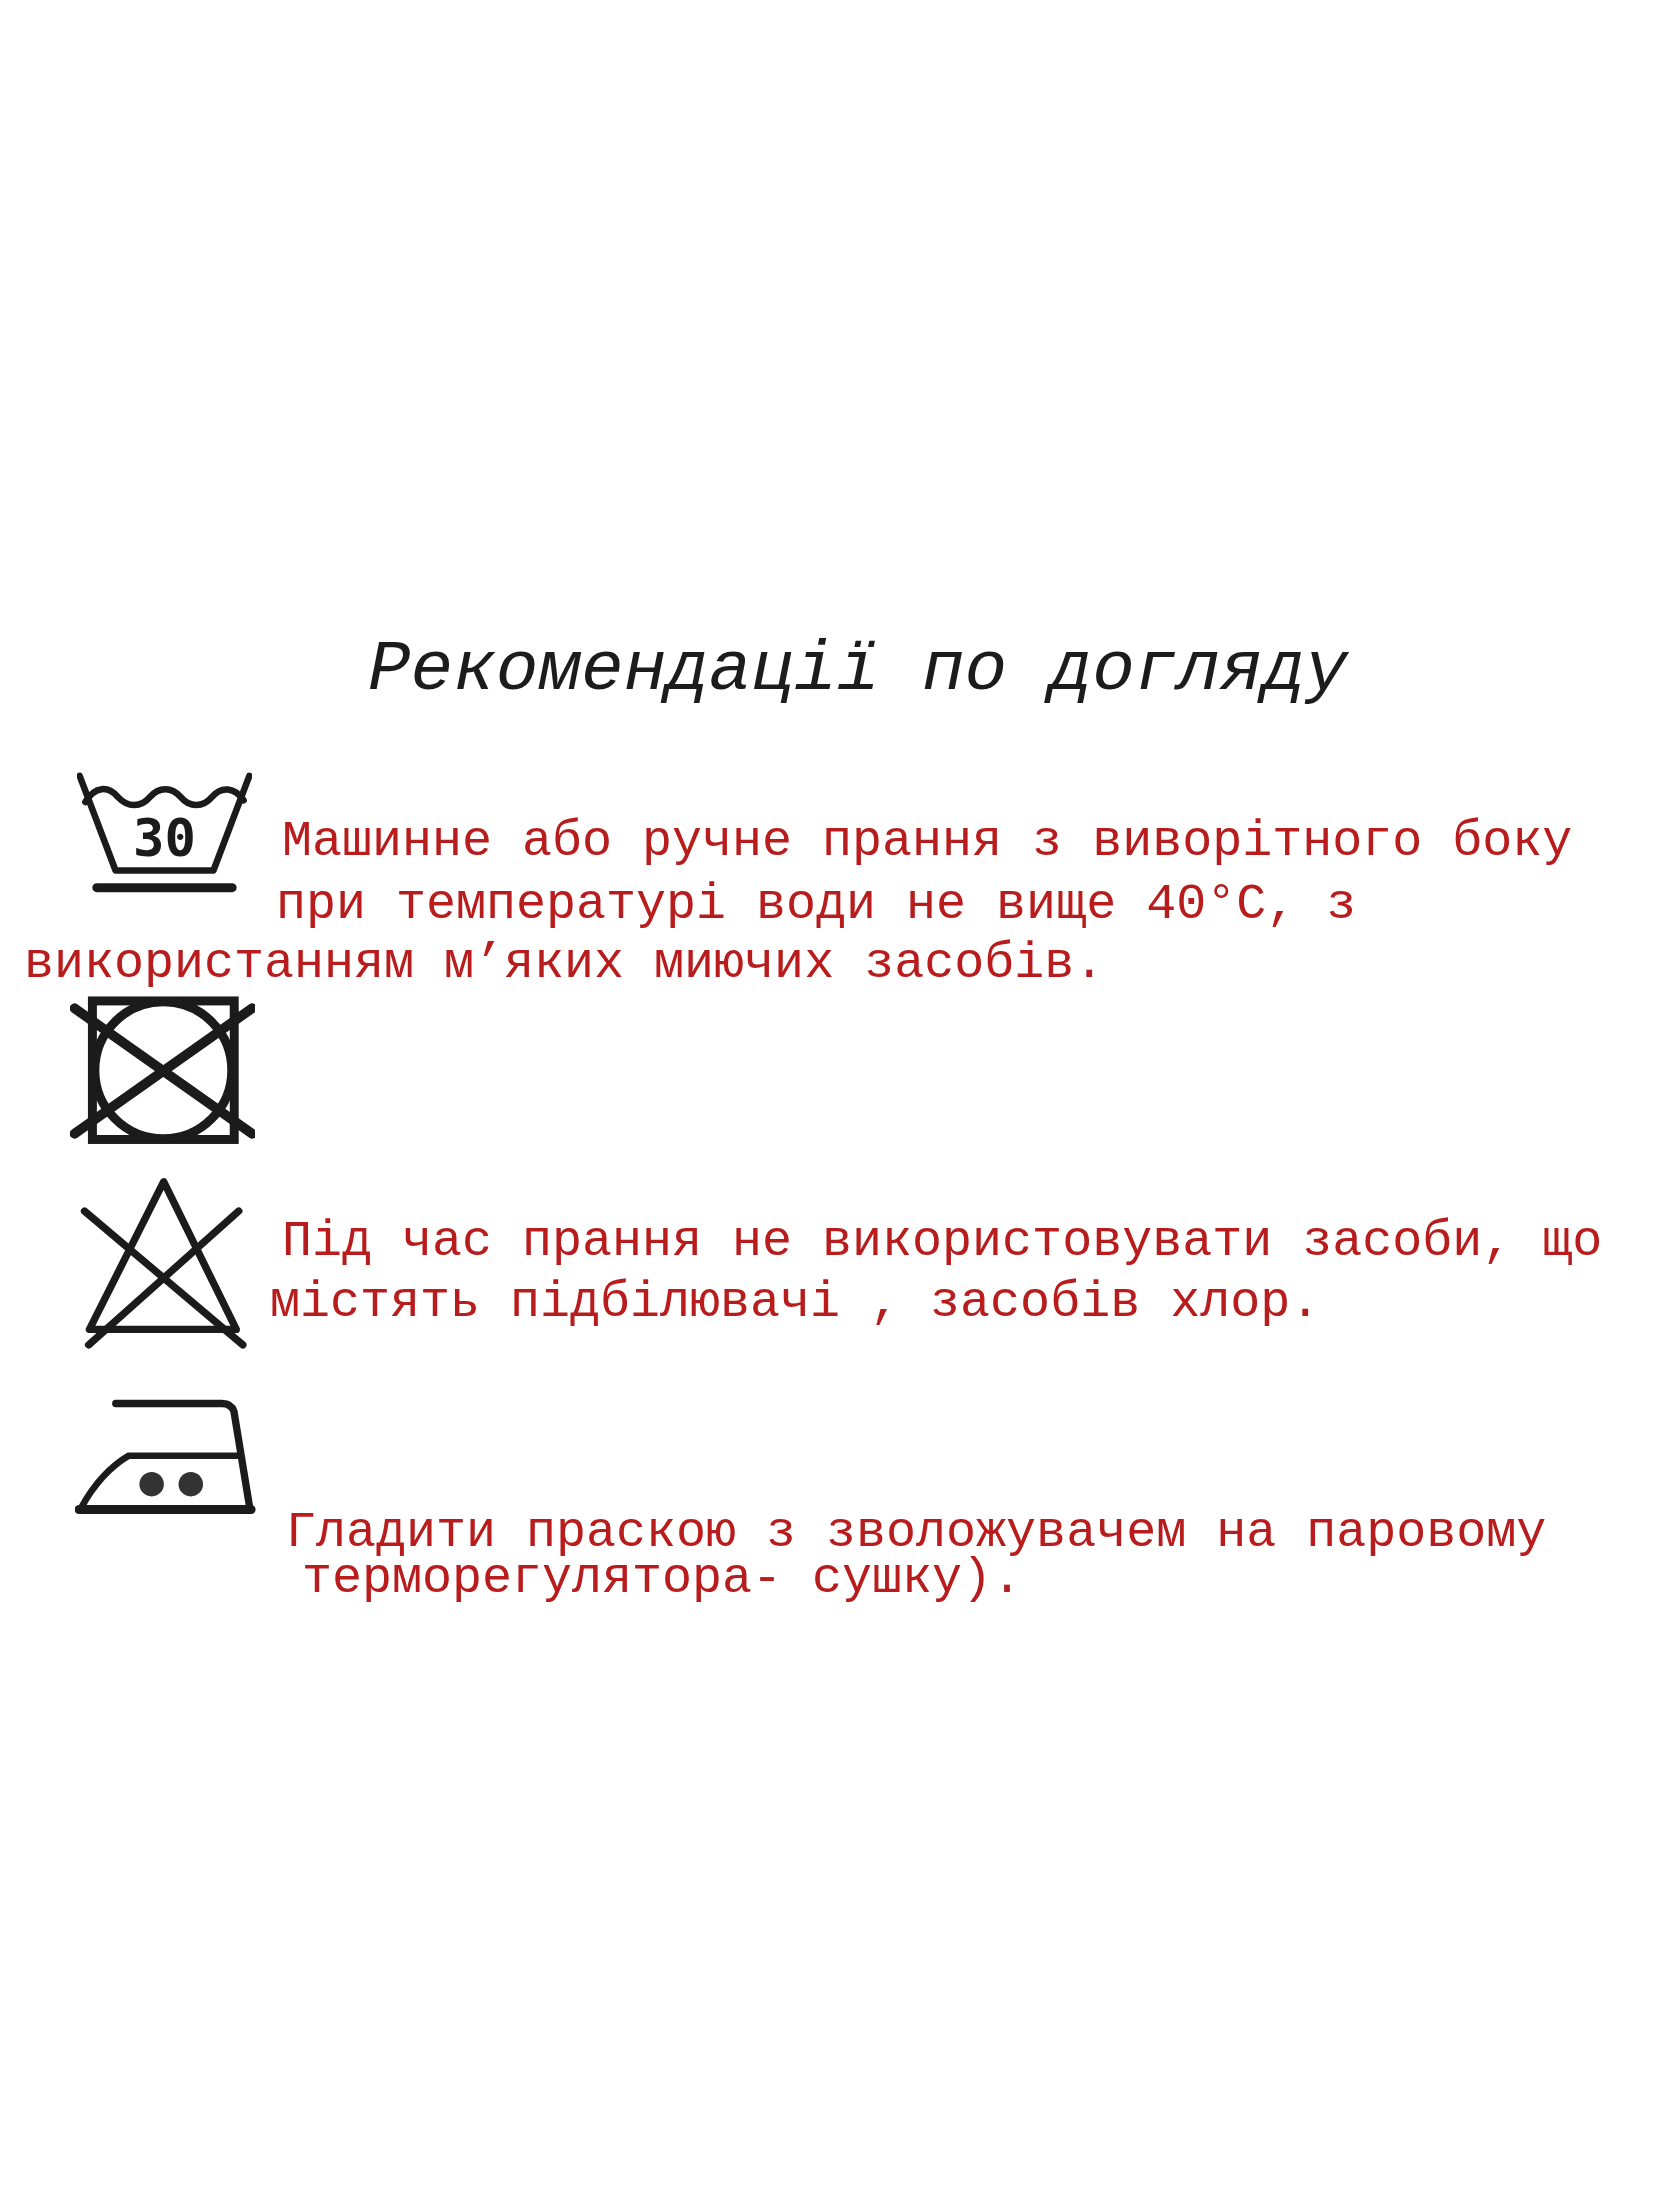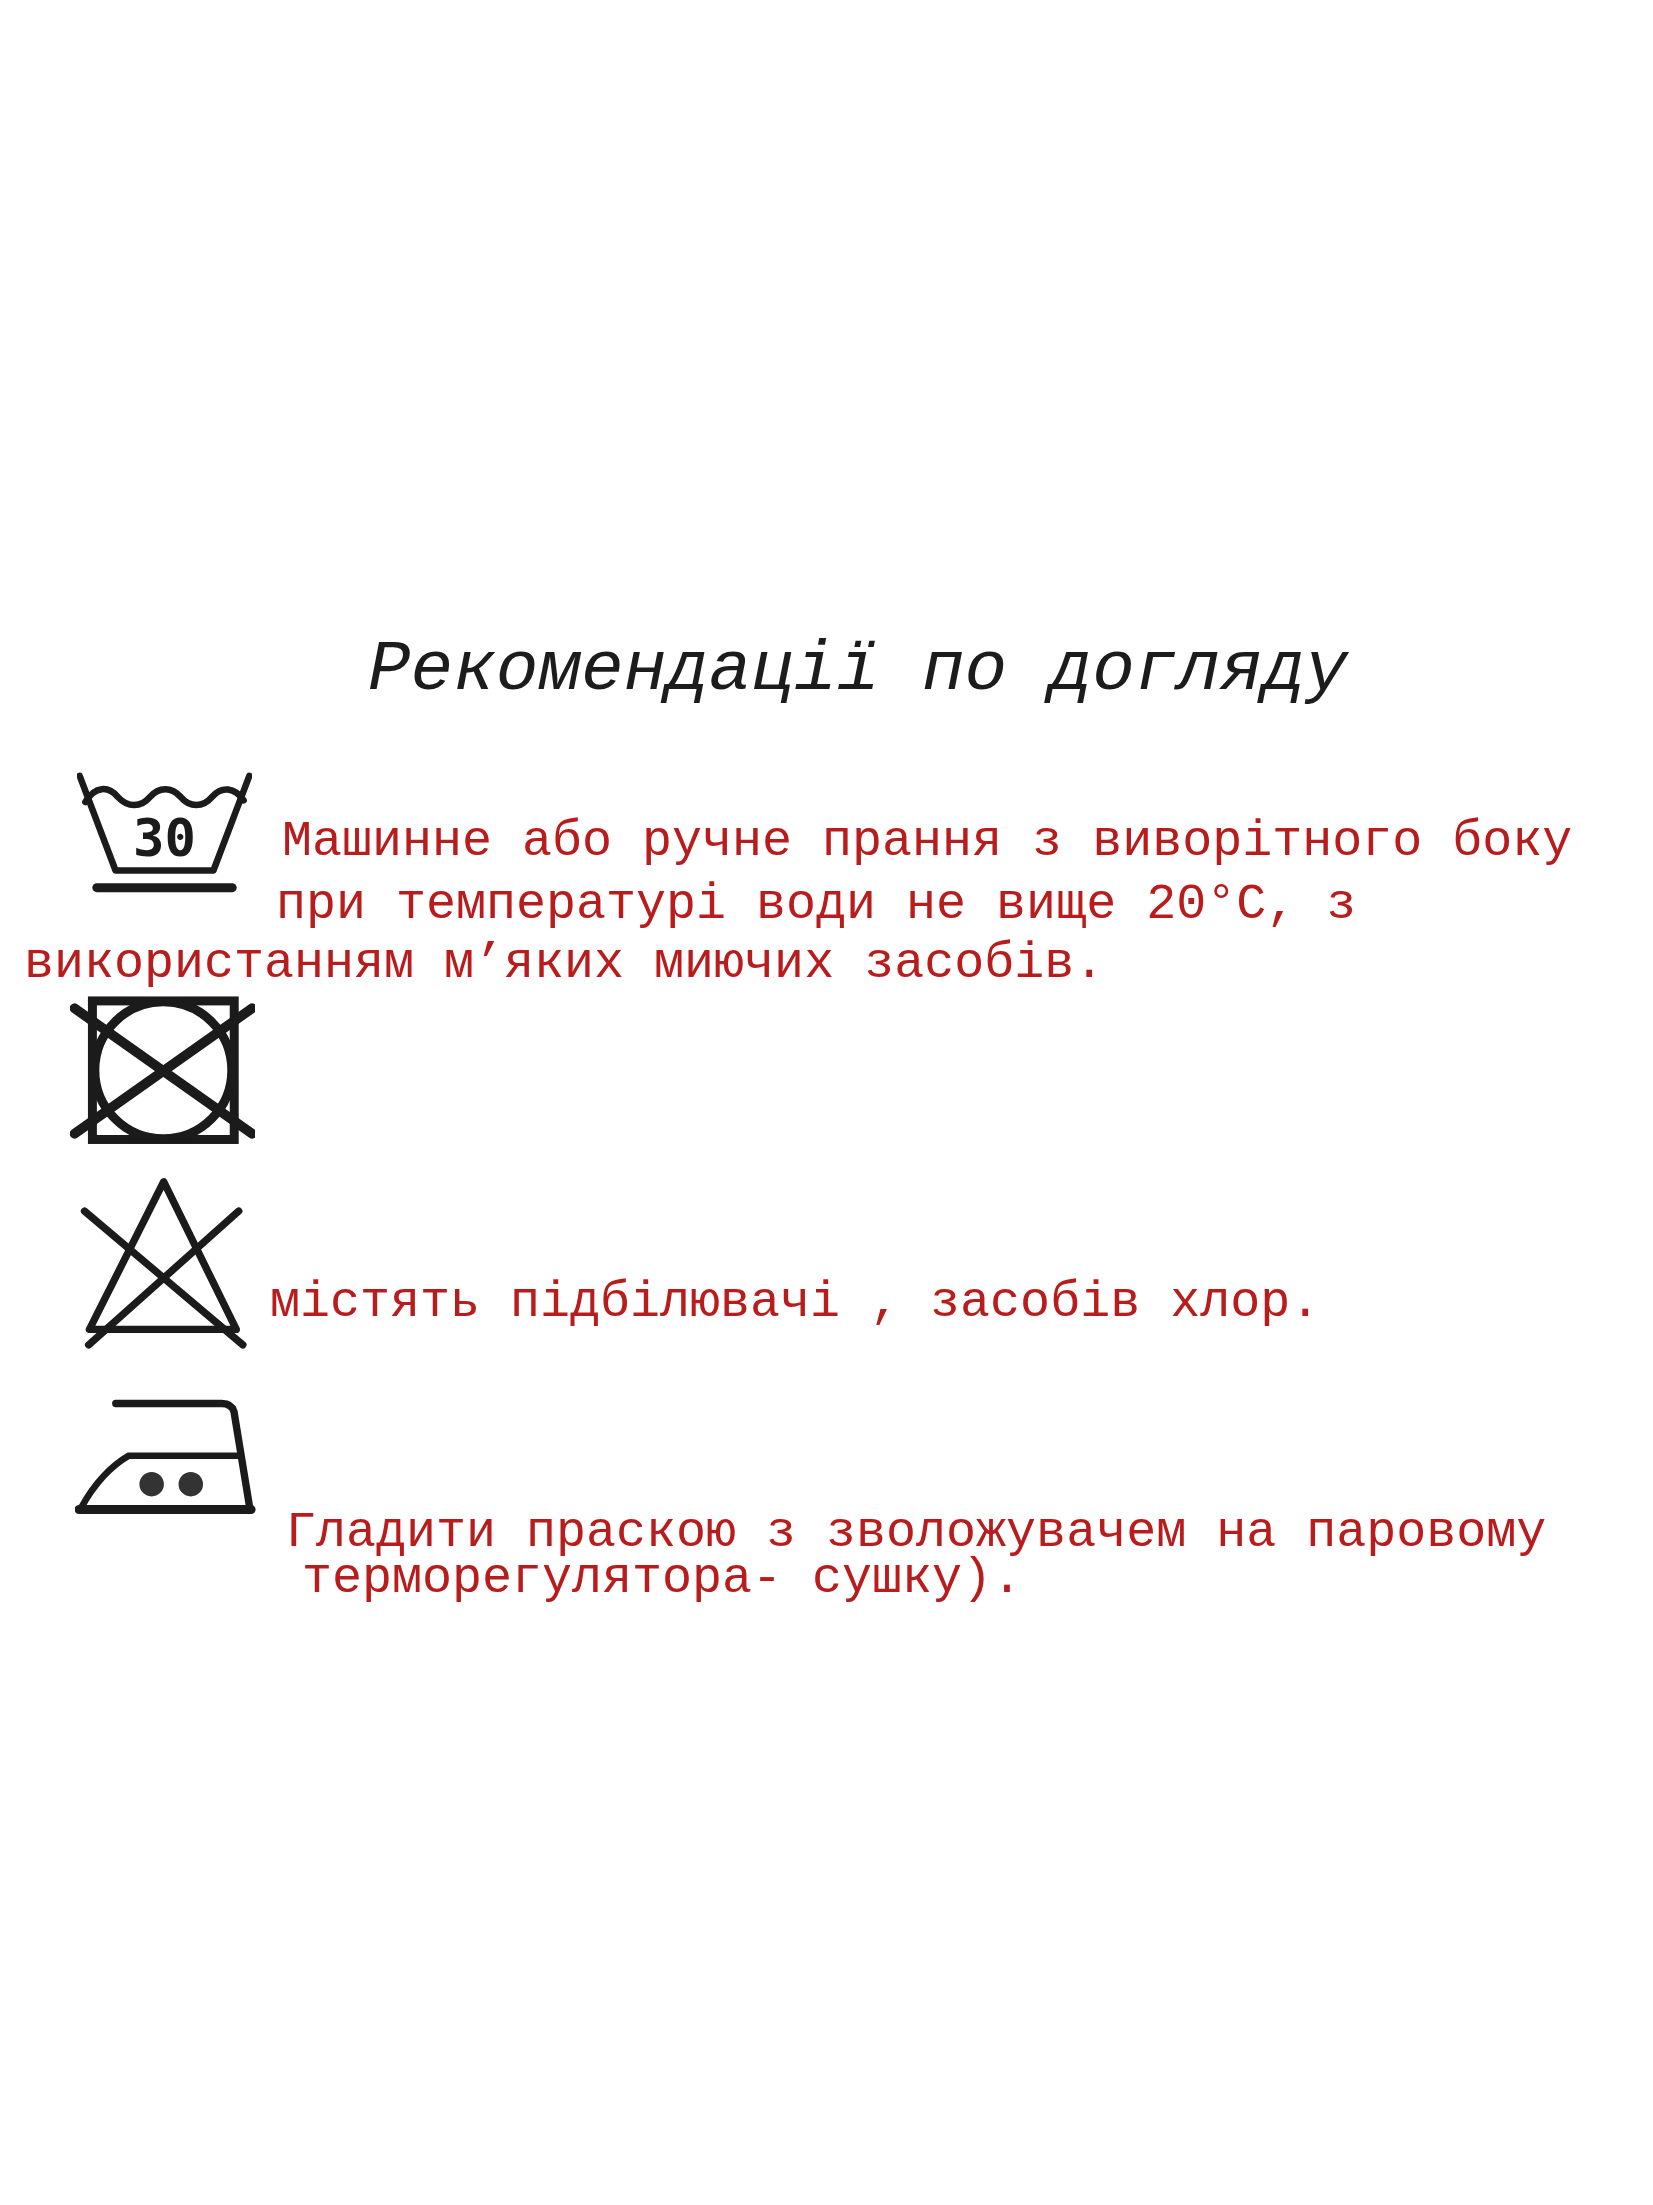--- a/index.html
+++ b/index.html
@@ -55,33 +55,34 @@
 
   <h1 class="title">Рекомендації по догляду</h1>
 
   <svg class="icon" style="left:77px; top:771px;" width="175" height="124" viewBox="0 0 214 152">
     <path d="M3 6 L47 122 L167 122 L211 6" stroke-width="8" stroke-linecap="round" stroke-linejoin="round"></path>
     <path d="M10 38 C22 18 38 18 50 32 C62 45 78 45 89 32 C100 19 116 19 127 32 C138 45 154 45 165 32 C177 18 193 20 204 36" stroke-width="8" stroke-linecap="round"></path>
     <text x="107" y="104">30</text>
     <path d="M24 143 L190 143" stroke-width="11" stroke-linecap="round"></path>
   </svg>
   <span class="line" style="left:282px; top:785px;">Машинне або ручне прання з виворітного боку</span>
-  <span class="line" style="left:276px; top:848px;">при температурі води не вище 20°C, з</span>
+  <span class="line" style="left:276px; top:848px;">при температурі води не вище 40°C, з</span>
   <span class="line" style="left:24px; top:907px;">використанням м’яких миючих засобів.</span>
 
   <svg class="icon" style="left:70px; top:983px;" width="185" height="163" viewBox="0 0 226 200">
     <rect x="27" y="22" width="174" height="170" stroke-width="11"></rect>
     <circle cx="114" cy="107" r="84" stroke-width="11"></circle>
     <path d="M5 31 L223 185 M223 31 L5 185" stroke-width="12" stroke-linecap="round"></path>
   </svg>
 
   <svg class="icon" style="left:78px; top:1175px;" width="173" height="175" viewBox="0 0 212 214">
     <path d="M105 8 L14 189 L194 189 Z" stroke-width="9" stroke-linejoin="round"></path>
     <path d="M8 44 L202 208 M197 44 L13 208" stroke-width="9" stroke-linecap="round"></path>
   </svg>
+  <span class="line" style="left:282px; top:1185px;">Під час прання не використовувати засоби, що</span>
   <span class="line" style="left:270px; top:1246px;">містять підбілювачі , засобів хлор.</span>
 
   <svg class="icon" style="left:75px; top:1392px;" width="181" height="129" viewBox="0 0 222 158">
     <path d="M50 14 L180 14 Q192 14 195 24 L214 140" stroke-width="9" stroke-linecap="round"></path>
     <path d="M203 78 L66 78 C42 92 22 116 8 141" stroke-width="8" stroke-linecap="round"></path>
     <path d="M5 144 L216 144" stroke-width="11" stroke-linecap="round"></path>
     <circle class="dot" cx="94" cy="113" r="15"></circle>
     <circle class="dot" cx="142" cy="113" r="15"></circle>
   </svg>
   <span class="line" style="left:286px; top:1476px;">Гладити праскою з зволожувачем на паровому</span>

